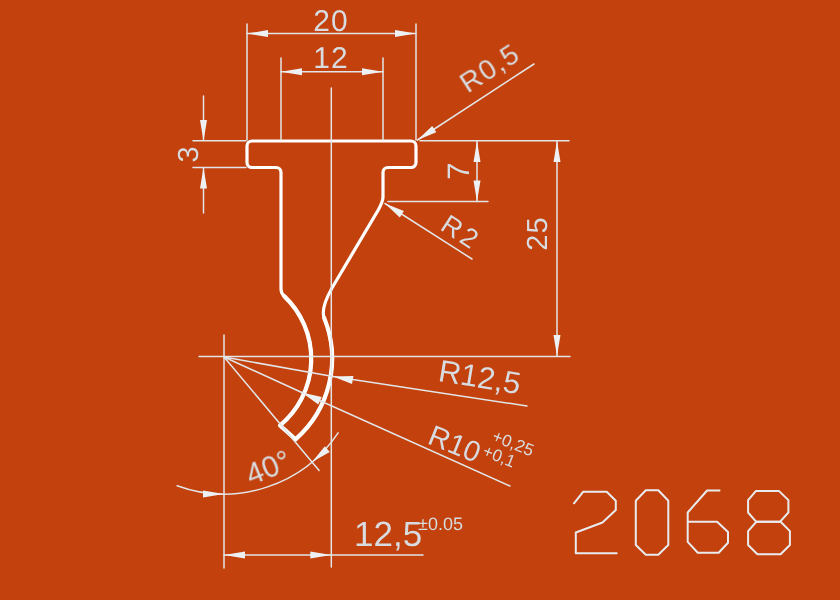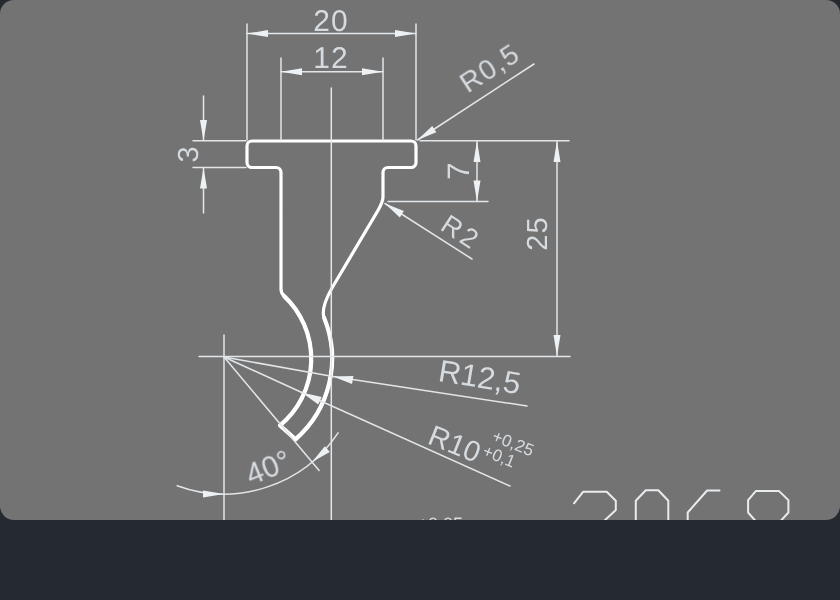--- a/index.html
+++ b/index.html
@@ -1,16 +1,16 @@
 <!DOCTYPE html>
 <html><head>
 <meta charset="utf-8">
 <style>
   html,body{margin:0;padding:0;background:#252a31;}
-  .wrap{width:840px;height:520px;position:relative;overflow:hidden;background:#737373;border-radius:14px;}
+  .wrap{width:840px;height:600px;position:relative;overflow:hidden;background:#c2410c;}
   text{font-family:"Liberation Sans",sans-serif;fill:#d8dde2;}
 </style>
 </head>
 <body>
 
 <div class="wrap">
 <svg width="840" height="600" viewBox="0 0 840 600">
   <g stroke-linecap="round" stroke-linejoin="round" fill="none">
 
   <path d="M 247,146 A 5,5 0 0 1 252,141 H 411 A 5,5 0 0 1 416,146 V 162.5 A 5,5 0 0 1 411,167.5 H 388 A 5,5 0 0 0 383,172.5 V 197 Q 383,201.5 378.1,210.2 L 332,288 Q 320.5,308.5 324.2,318 A 107.5,107.5 0 0 1 295.5,439.3 L 280,425.5 A 86.5,86.5 0 0 0 284.2,296.1 Q 281,293.3 281,289 L 281,172.5 A 5,5 0 0 0 276,167.5 H 252 A 5,5 0 0 1 247,162.5 Z" stroke="#ffffff" stroke-width="3.2"></path>

